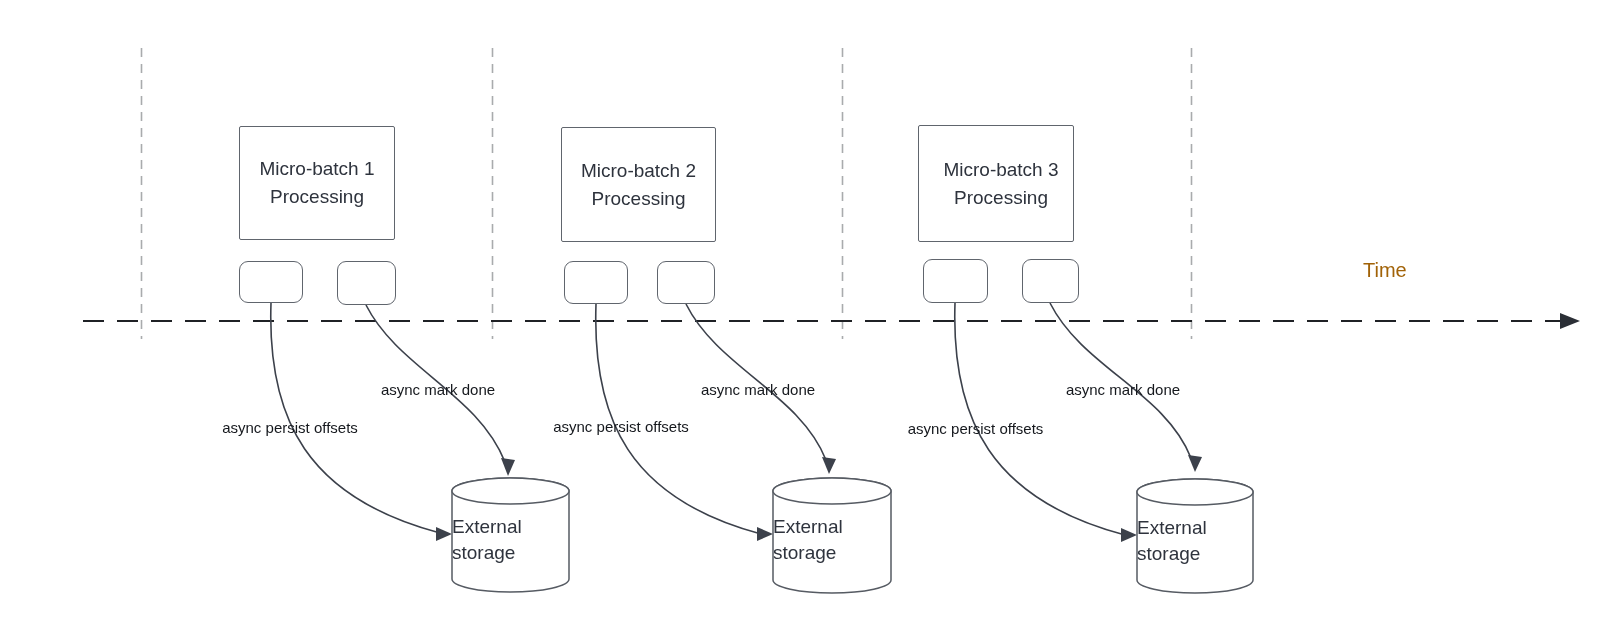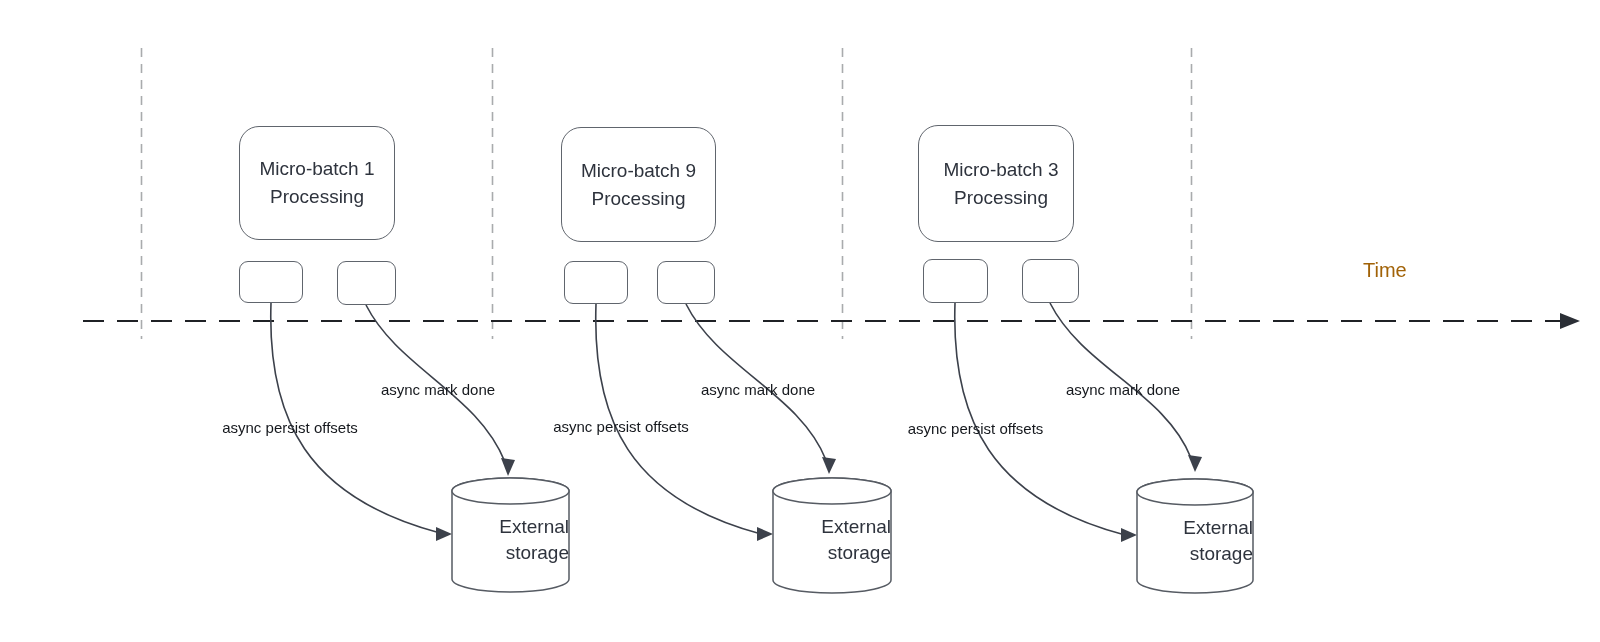--- a/index.html
+++ b/index.html
@@ -7,21 +7,21 @@
     position:relative;
     width:1600px;height:642px;
     background:#ffffff;
     overflow:hidden;
     font-family:"Liberation Sans", sans-serif;
   }
   .canvas svg{position:absolute;left:0;top:0;}
   .bigbox{
     position:absolute;
     border:1.5px solid #60656d;
-    border-radius:20px;
+    border-radius:2px;
     background:#ffffff;
     display:flex;flex-direction:column;
     align-items:center;justify-content:center;
     font-size:19px;line-height:28px;
     color:#2e333d;
     text-align:center;
     box-sizing:border-box;
   }
   .smallbox{
     position:absolute;
@@ -33,21 +33,21 @@
   .blabel{
     position:absolute;
     font-weight:normal;
     font-size:15px;
     color:#15181d;
     text-align:center;
     white-space:nowrap;
   }
   .cyltext{
     position:absolute;
-    text-align:right;
+    text-align:left;
     font-size:19px;line-height:26px;
     color:#2e333d;
   }
   .timelabel{
     position:absolute;
     font-size:20px;
     color:#a16207;
   }
 </style>
 </head>
@@ -97,21 +97,21 @@
   <div class="smallbox" style="left:239px;top:261px;width:64px;height:42px;"></div>
   <div class="smallbox" style="left:337px;top:261px;width:59px;height:44px;"></div>
   <div class="blabel" style="left:204px;top:419px;width:172px;">async persist offsets</div>
   <div class="blabel" style="left:367px;top:381px;width:142px;">async mark done</div>
   <div class="cyltext" style="left:452px;top:514px;width:117px;">
     <div>External</div>
     <div>storage</div>
   </div>
 
   <div class="bigbox" style="left:561px;top:127px;width:155px;height:115px;">
-    <div>Micro-batch 9</div>
+    <div>Micro-batch 2</div>
     <div>Processing</div>
   </div>
   <div class="smallbox" style="left:564px;top:261px;width:64px;height:43px;"></div>
   <div class="smallbox" style="left:657px;top:261px;width:58px;height:43px;"></div>
   <div class="blabel" style="left:535px;top:418px;width:172px;">async persist offsets</div>
   <div class="blabel" style="left:687px;top:381px;width:142px;">async mark done</div>
   <div class="cyltext" style="left:773px;top:514px;width:118px;">
     <div>External</div>
     <div>storage</div>
   </div>

